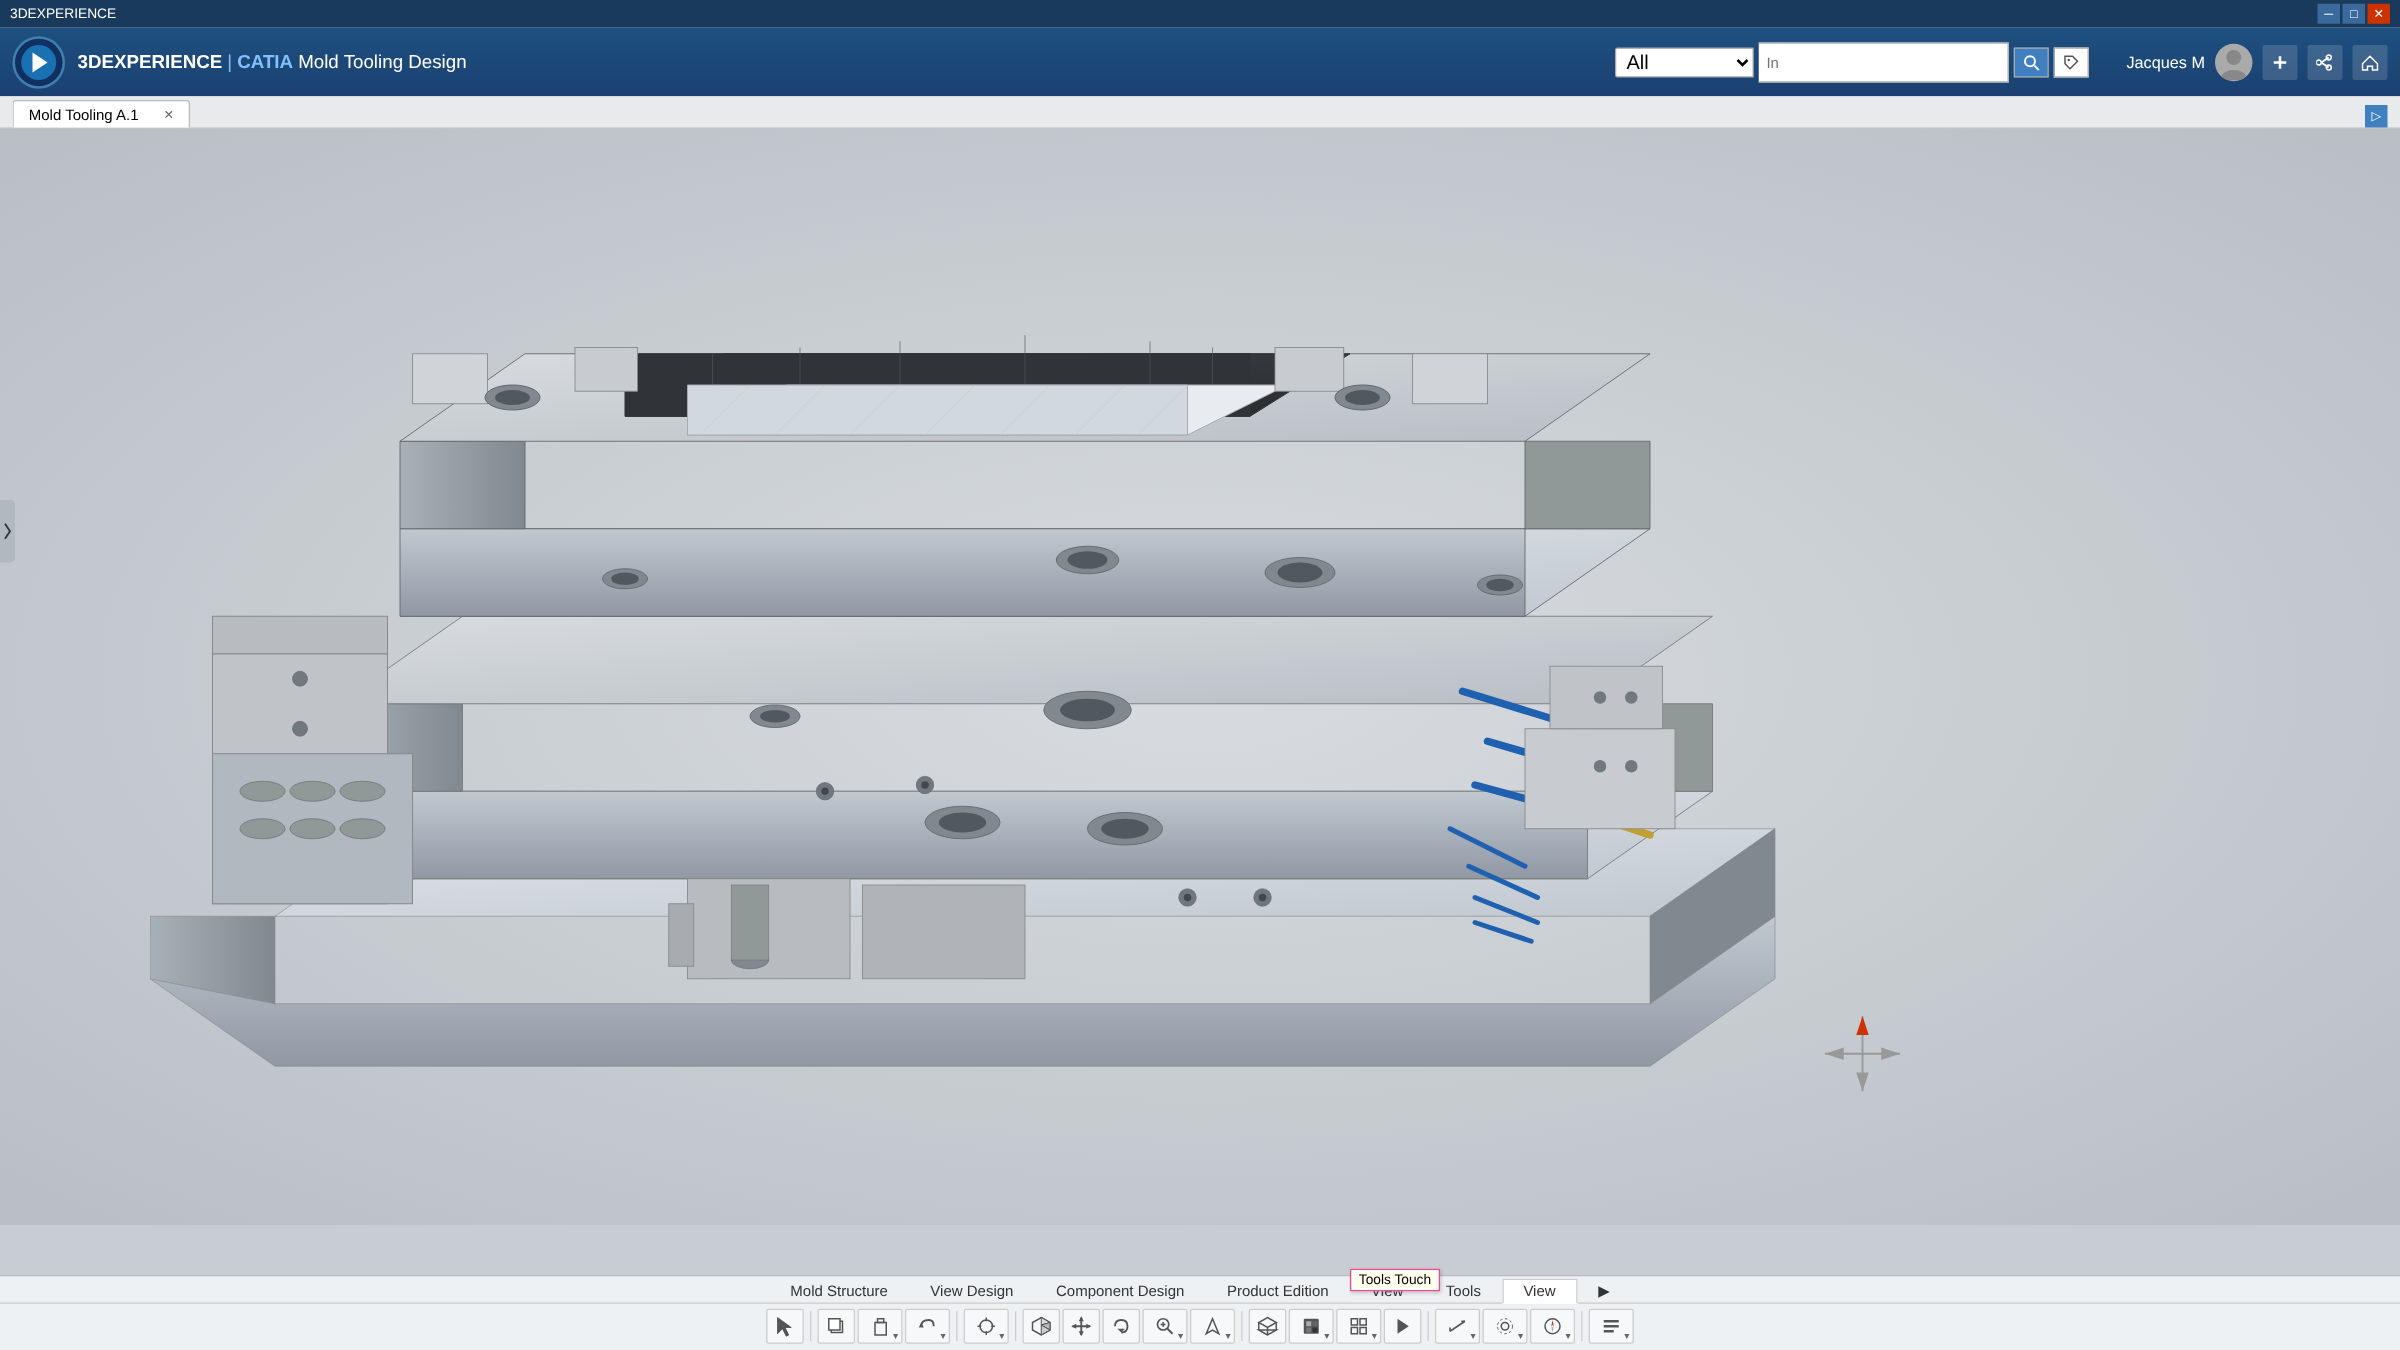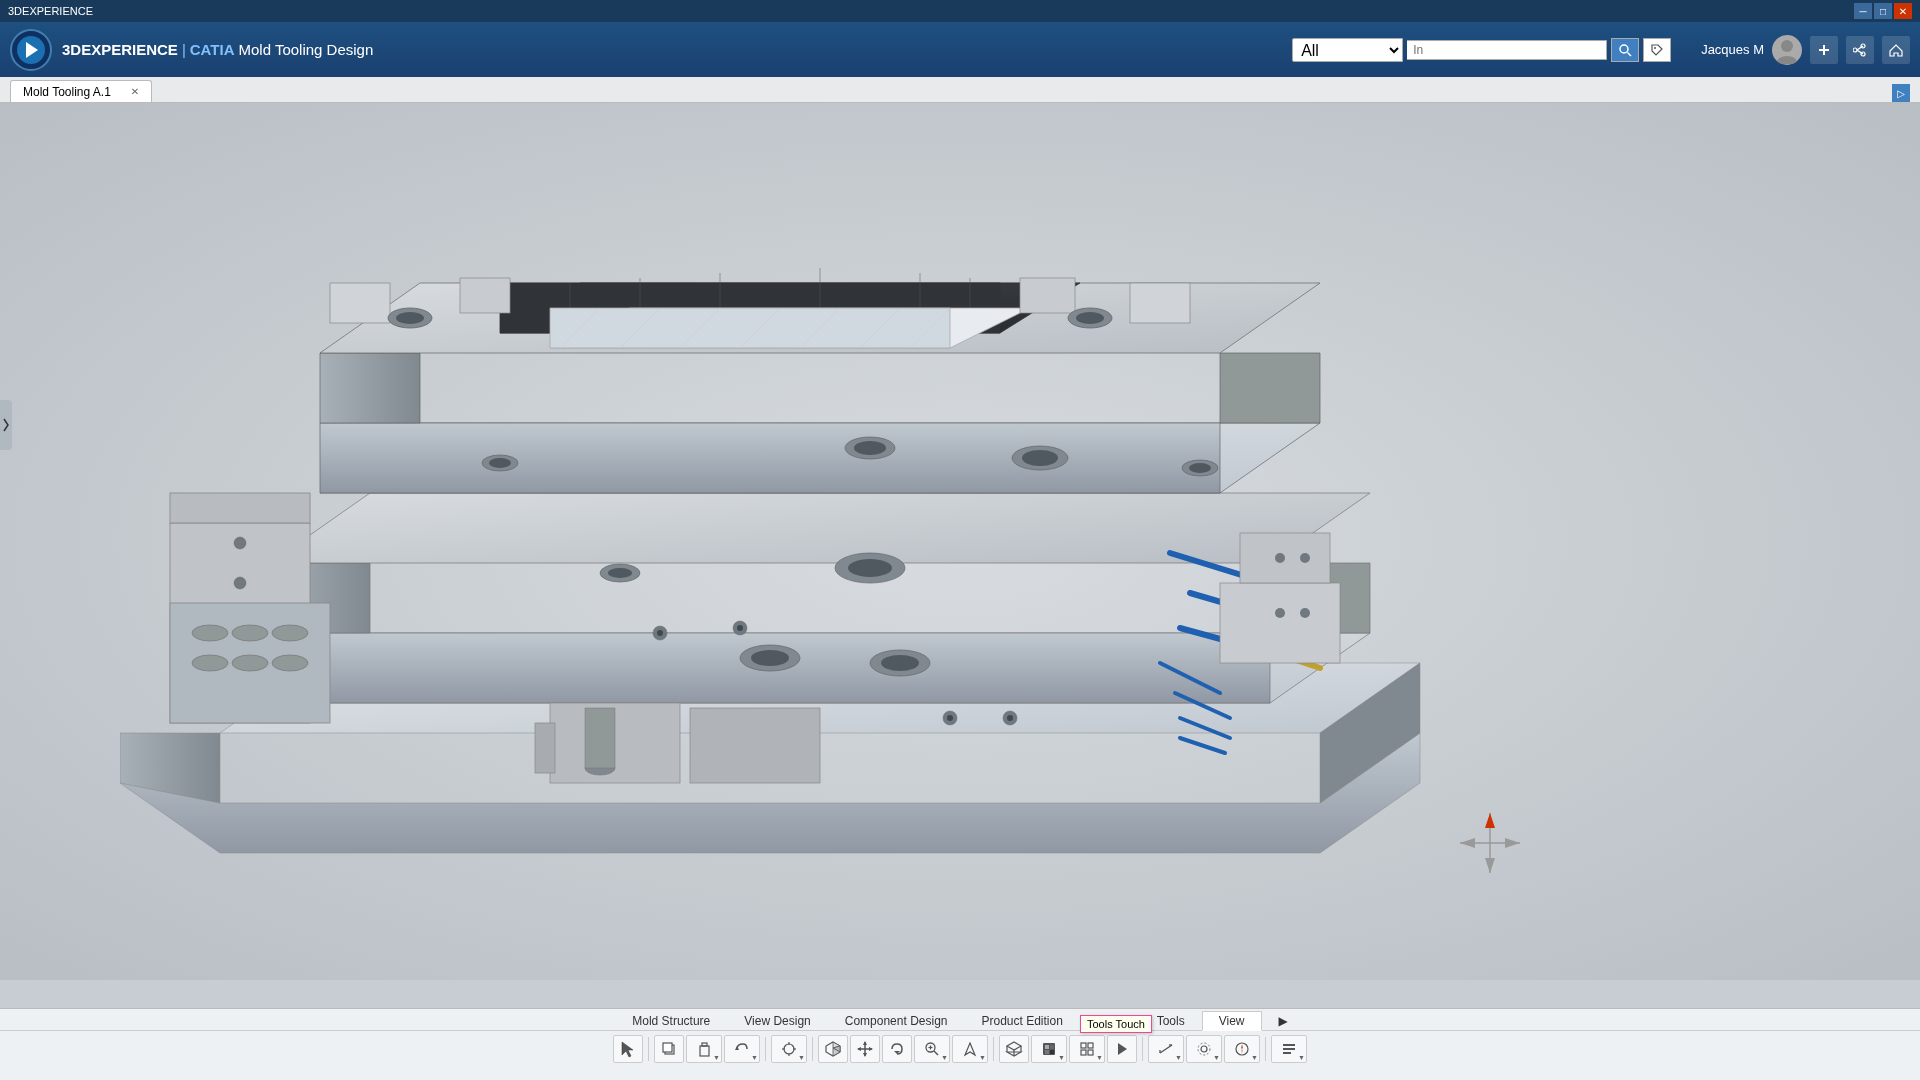--- a/index.html
+++ b/index.html
@@ -35,21 +35,21 @@
       width: 28px; height: 28px; border-radius: 50%; background: #1a70b0;
       display: flex; align-items: center; justify-content: center;
     }
     #logo-play { width: 0; height: 0; border-top: 8px solid transparent; border-bottom: 8px solid transparent; border-left: 12px solid #fff; margin-left: 2px; }
     #search-area { margin-left: auto; display: flex; align-items: center; gap: 4px; }
     #search-select {
       background: #fff; border: 1px solid #aaa; padding: 2px 4px; font-size: 16px;
       height: 24px; border-radius: 2px 0 0 2px;
     }
     #search-input {
-      width: 200px; height: 20px; border: 1px solid #aaa; padding: 0 6px;
+      width: 200px; height: 32px; border: 1px solid #aaa; padding: 0 6px;
       font-size: 12px; border-left: none;
     }
     #search-btn {
       width: 28px; height: 24px; background: #4080c0; border: 1px solid #aaa;
       cursor: pointer; display: flex; align-items: center; justify-content: center; color: #fff;
     }
     #tag-btn {
       width: 28px; height: 24px; background: #fff; border: 1px solid #aaa;
       cursor: pointer; display: flex; align-items: center; justify-content: center;
     }
@@ -90,21 +90,21 @@
 
     
     #viewport {
       position: absolute; top: 103px; left: 0; width: 1920px; height: 877px;
       background: radial-gradient(ellipse at center, #d8dce0 0%, #b8bec4 100%);
       overflow: hidden;
     }
 
     
     #bottom-toolbar {
-      position: absolute; bottom: 0; left: 0; width: 1920px; height: 72px;
+      position: absolute; bottom: 0; left: 0; width: 1920px; height: 60px;
       background: rgba(240,242,244,0.95); border-top: 1px solid #bbb;
       display: flex; flex-direction: column; align-items: center;
     }
     #toolbar-tabs {
       display: flex; gap: 0; border-bottom: 1px solid #ccc; width: 100%;
       justify-content: center; padding-top: 2px;
     }
     .toolbar-tab {
       padding: 2px 16px; font-size: 12px; cursor: pointer; color: #333;
       border: 1px solid transparent; border-bottom: none;

